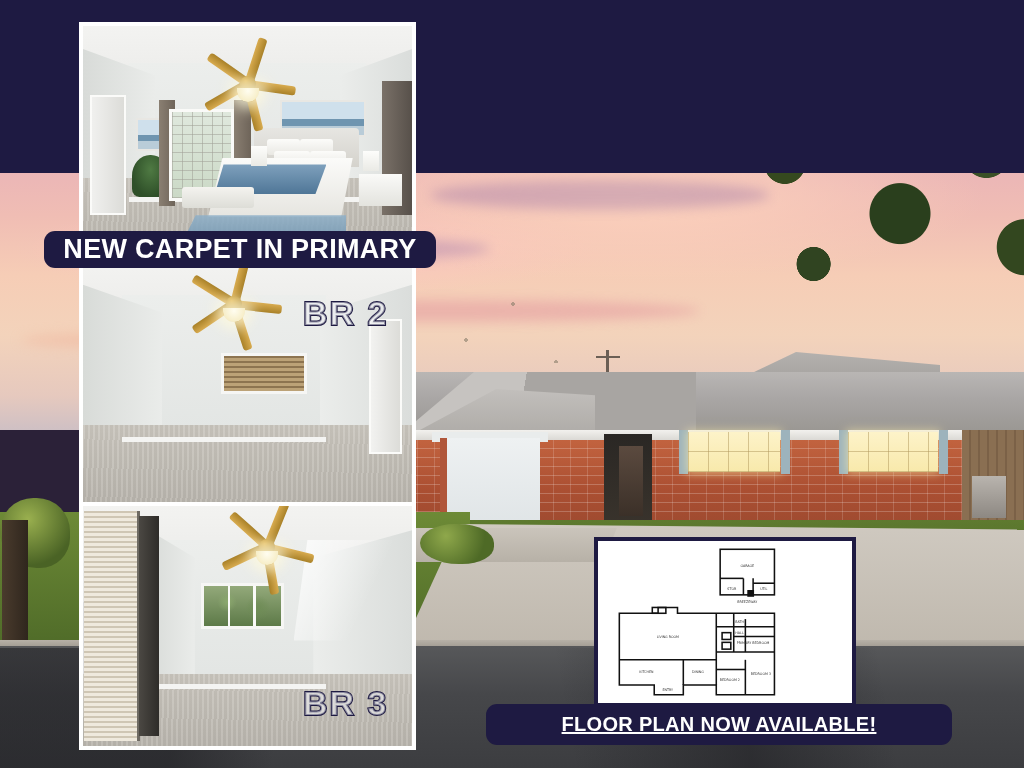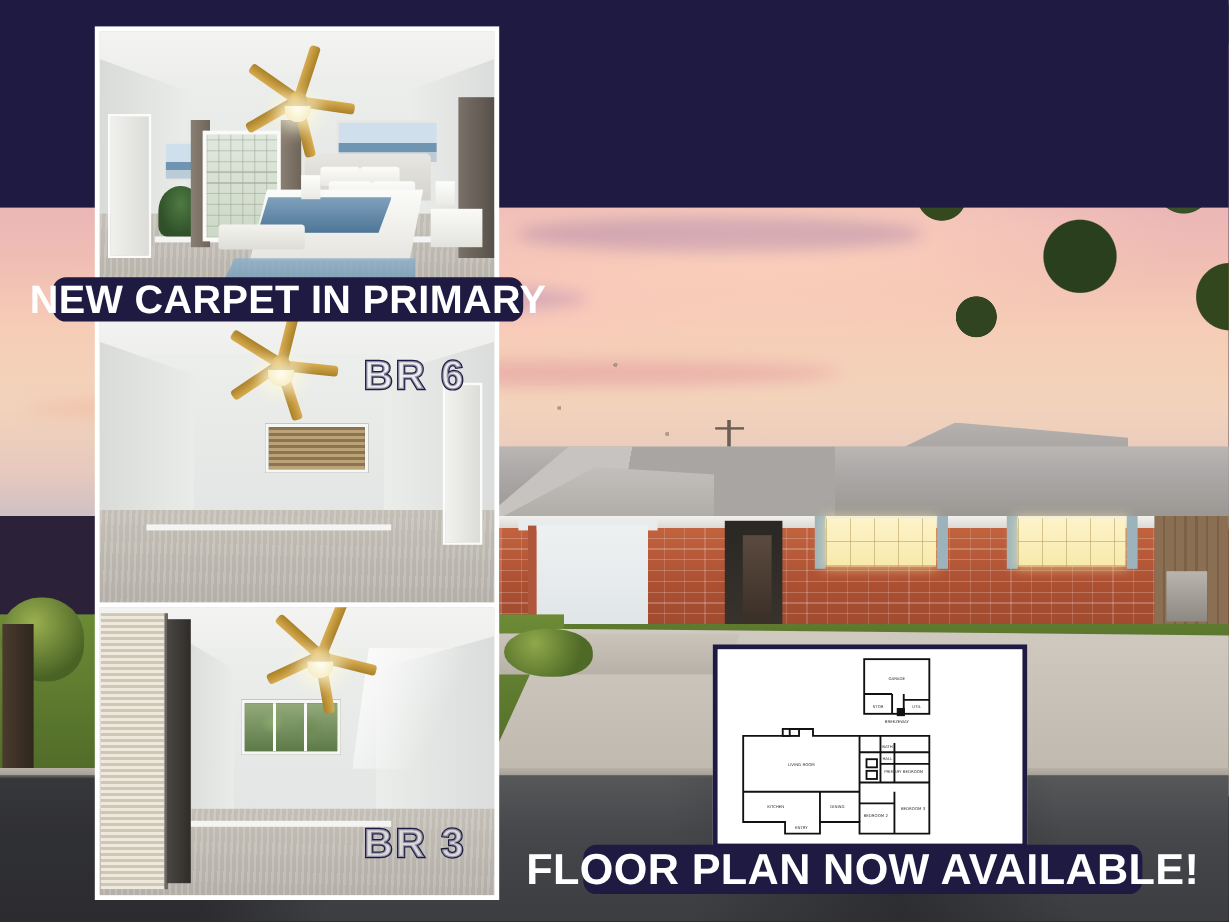--- a/index.html
+++ b/index.html
@@ -293,23 +293,23 @@
   .closet-door { position:absolute; right:2%; top:22%; width:12%; height:58%;
     background:linear-gradient(90deg,#f2f2f0,#dcdcd8); border:2px solid #fbfbf9; }
 
   
   .badge {
     position:absolute; background:#1e1a42; color:#fff;
     font-weight:bold; letter-spacing:.3px; text-align:center;
     border-radius:11px; white-space:nowrap; z-index:12;
     display:flex; align-items:center; justify-content:center;
   }
-  .badge-1 { left:44px; top:231px; width:392px; height:37px; font-size:33px; }
+  .badge-1 { left:44px; top:231px; width:392px; height:37px; font-size:27px; }
   .badge-2 { left:82px; top:493px; width:330px; height:36px; font-size:25px; }
-  .badge-3 { left:486px; top:704px; width:466px; height:41px; font-size:36px; }
+  .badge-3 { left:486px; top:704px; width:466px; height:41px; font-size:20px;text-decoration:underline; }
 
   
   .br-label {
     position:absolute; z-index:11;
     font-size:34px; font-weight:bold; letter-spacing:2px;
     color:rgba(236,238,242,.55);
     -webkit-text-stroke:2px #1e1a42;
     paint-order:stroke fill;
   }
   .br-2 { left:303px; top:294px; }
@@ -474,21 +474,21 @@
         <div class="blade" style="transform:rotate(80deg)"></div>
         <div class="blade" style="transform:rotate(155deg)"></div>
         <div class="blade" style="transform:rotate(222deg)"></div>
         <div class="blade" style="transform:rotate(292deg)"></div>
         <div class="hub"></div>
         <div class="light"></div>
       </div>
     </div>
   </div>
 
-  <div class="br-label br-2">BR 6</div>
+  <div class="br-label br-2">BR 2</div>
   <div class="br-label br-3">BR 3</div>
 
   <div class="floorplan">
     <svg class="fp-svg" viewBox="0 0 262 162">
       <rect x="0" y="0" width="262" height="162" fill="#ffffff"></rect>
       <g fill="none" stroke="#111111" stroke-width="1.6">
 
         <rect x="126" y="6" width="56" height="47"></rect>
         <line x1="126" y1="36" x2="150" y2="36"></line>
         <line x1="150" y1="36" x2="150" y2="53"></line>

